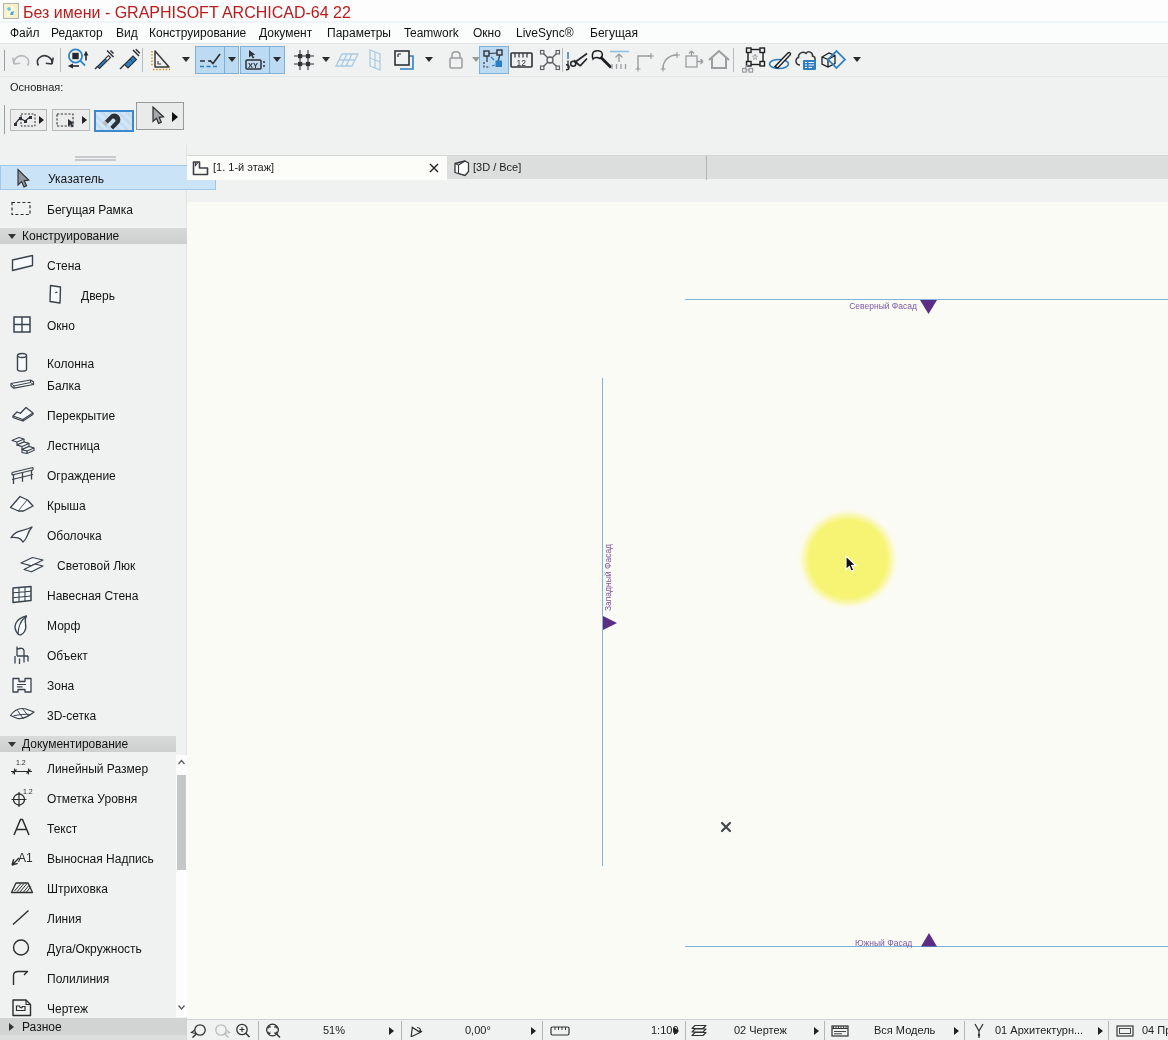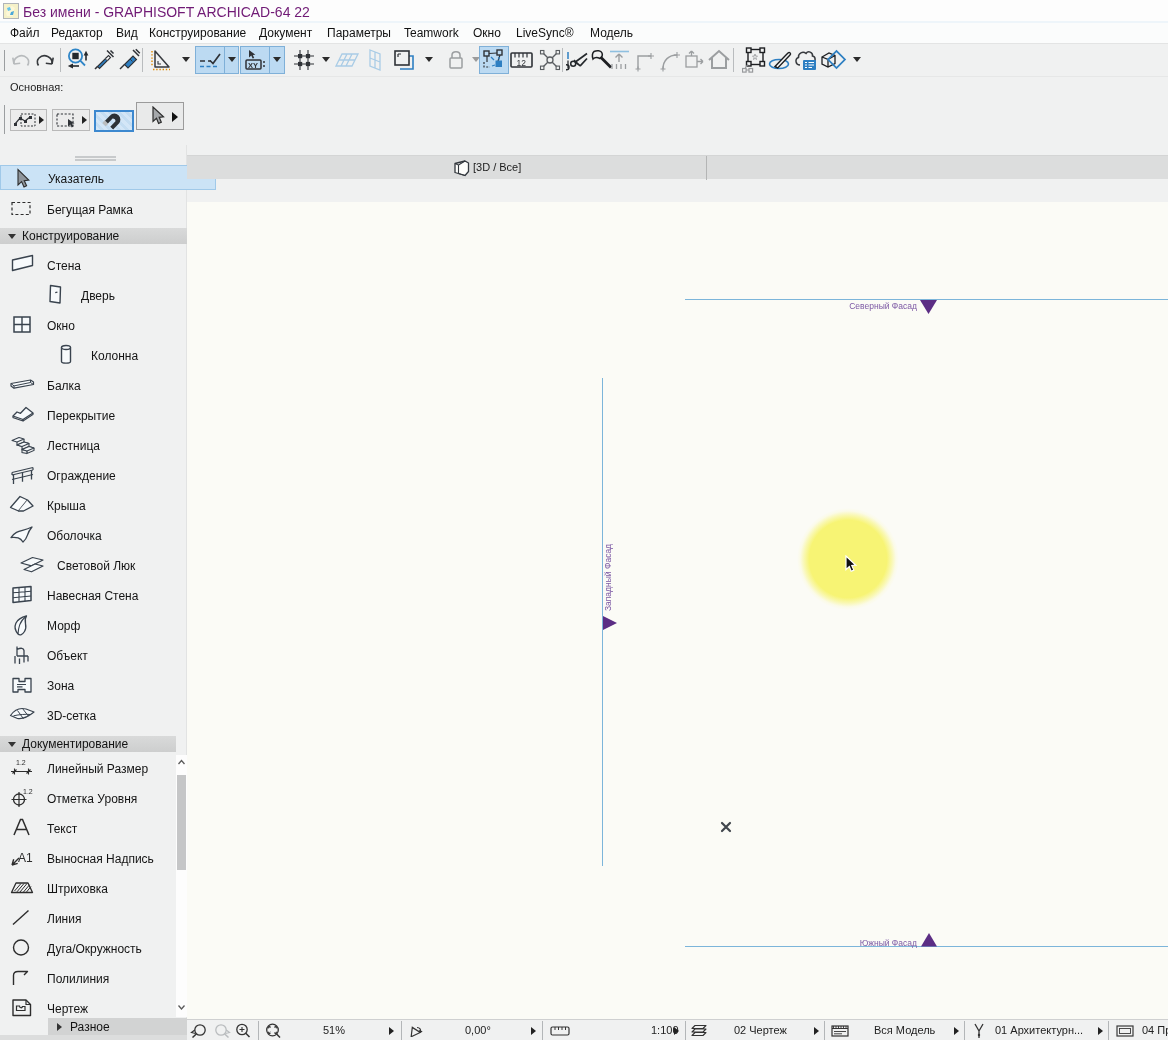--- a/index.html
+++ b/index.html
@@ -1,21 +1,21 @@
 <!DOCTYPE html>
 <html><head>
 <meta charset="utf-8">
 <style>
 * { margin:0; padding:0; box-sizing:border-box; }
 html,body { width:1168px; height:1040px; overflow:hidden; }
 body { position:relative; font-family:"Liberation Sans", sans-serif; background:#f0f1f1; color:#1a1a1a; }
 .abs { position:absolute; }
 
 #titlebar { left:0; top:0; width:1168px; height:21px; background:#fdfdfd; }
-#titlebar .t { position:absolute; left:23px; top:4px; font-size:14px; color:#701a75; }
+#titlebar .t { position:absolute; left:23px; top:4px; font-size:16px; color:#b91c1c; }
 #titleline { left:0; top:21px; width:1168px; height:2px; background:#eef5fa; }
 #menubar { left:0; top:23px; width:1168px; height:20px; background:#fbfcfc;text-align:center; }
 .mi { position:absolute; top:3px; font-size:12px; color:#111; }
 #menuline { left:0; top:43px; width:1168px; height:1px; background:#e3e4e4; }
 #toolbar1 { left:0; top:44px; width:1168px; height:32px; background:#f0f1f1; }
 #toolbar1line { left:0; top:76px; width:1168px; height:1px; background:#e6e7e7; }
 .sep1 { position:absolute; top:4px; width:1px; height:24px; background:#b9bcbe; }
 .tbtn-on { position:absolute; top:2px; height:28px; background:#bcdaf2; border:1px solid #7fb0d8; }
 .dd { position:absolute; width:0; height:0; border-left:4px solid transparent; border-right:4px solid transparent; border-top:5px solid #2b2b2b; top:13px; }
 .dd.gray { border-top-color:#9b9b9b; }
@@ -65,21 +65,21 @@
 <div class="abs" id="menubar">
   <span class="mi" style="left:10px">Файл</span>
   <span class="mi" style="left:51px">Редактор</span>
   <span class="mi" style="left:116px">Вид</span>
   <span class="mi" style="left:149px">Конструирование</span>
   <span class="mi" style="left:259px">Документ</span>
   <span class="mi" style="left:327px">Параметры</span>
   <span class="mi" style="left:404px">Teamwork</span>
   <span class="mi" style="left:473px">Окно</span>
   <span class="mi" style="left:516px">LiveSync®</span>
-  <span class="mi" style="left:590px">Модель</span>
+  <span class="mi" style="left:590px">Бегущая</span>
 </div>
 <div class="abs" id="menuline"></div>
 <div class="abs" id="toolbar1">
     <div class="abs" style="left:4px; top:6px; width:1px; height:21px; background:#9b9ea0;"></div>
 <svg class="abs" style="left:10px; top:5px;" width="22" height="22">
       <path d="M4,15 C3,8 12,4 17,9 C19,11 19,14 17.5,16.5" fill="none" stroke="#b7babc" stroke-width="1.6"></path>
       <path d="M4,15 L2.8,8.6 M4,15 L10.2,14.2" fill="none" stroke="#b7babc" stroke-width="1.6"></path>
     </svg>
 <svg class="abs" style="left:34px; top:5px;" width="22" height="22">
       <path d="M18,15 C19,8 10,4 5,9 C3,11 3,14 4.5,16.5" fill="none" stroke="#36393d" stroke-width="1.6"></path>
@@ -305,21 +305,21 @@
       </svg>
       <span class="lbl">Дверь</span>
     </div>
 <div class="trow" style="top:168px;">
       <svg class="ticon" style="top:0px;" width="26" height="24" viewBox="0 0 26 24">
         <rect x="5" y="4" width="16" height="15" fill="#f7fafc" stroke="#39434e" stroke-width="1.5"></rect>
         <path d="M13,4 L13,19 M5,11.5 L21,11.5" stroke="#39434e" stroke-width="1.4"></path>
       </svg>
       <span class="lbl">Окно</span>
     </div>
-<div class="trow" style="top:198px;margin-left:44px;">
+<div class="trow" style="top:206px;">
       <svg class="ticon" style="top:0px;" width="26" height="24" viewBox="0 0 26 24">
         <path d="M8.5,4.5 L8.5,18.5 C8.5,20.6 17.5,20.6 17.5,18.5 L17.5,4.5" fill="#f7fafc" stroke="#39434e" stroke-width="1.4"></path>
         <ellipse cx="13" cy="4.5" rx="4.5" ry="2" fill="#f7fafc" stroke="#39434e" stroke-width="1.4"></ellipse>
       </svg>
       <span class="lbl">Колонна</span>
     </div>
 <div class="trow" style="top:228px;">
       <svg class="ticon" style="top:0px;" width="26" height="24" viewBox="0 0 26 24">
         <path d="M2,9.5 L21.5,6 L24.5,8 L24.5,10.5 L5,14.2 L2,12 Z" fill="#f7fafc" stroke="#39434e" stroke-width="1.2" stroke-linejoin="round" transform="translate(0,1)"></path>
         <path d="M21.5,6 L21.5,8.5 L24.5,10.5 M21.5,8.5 L5,11.9 M2,9.5 L5,11.9 L5,14.2" fill="none" stroke="#39434e" stroke-width="1" transform="translate(0,1)"></path>
@@ -473,27 +473,37 @@
     </div>
 <div class="abs" style="left:176px; top:610px; width:11px; height:262px; background:#fdfdfd;">
 <svg class="abs" style="left:1px; top:3px;" width="9" height="9">
         <path d="M1.5,6 L4.5,2.5 L7.5,6" fill="none" stroke="#5a5a5a" stroke-width="1.3"></path>
       </svg>
 <div class="abs" style="left:1px; top:20px; width:9px; height:95px; background:#c5c6c7;"></div>
 <svg class="abs" style="left:1px; top:248px;" width="9" height="9">
         <path d="M1.5,2.5 L4.5,6 L7.5,2.5" fill="none" stroke="#5a5a5a" stroke-width="1.3"></path>
       </svg>
 </div>
-<div class="thead" style="top:873px; height:17px; background:#d2d3d3;margin-left:48px;">
+<div class="thead" style="top:873px; height:17px; background:#d2d3d3;">
       <span class="tri-r" style="left:9px; top:5px;"></span>
       <span class="lbl" style="left:22px; top:2px;">Разное</span>
     </div>
 <div class="abs" style="left:0; top:890px; width:187px; height:5px; background:#dcdddd;"></div>
   </div>
 <div class="abs" id="tabbar">
+  <div id="tab1">
+      <svg class="abs" style="left:5px; top:4px;" width="19" height="16">
+        <path d="M1.5,2 L7.5,2 L7.5,8 L15.5,8 L15.5,14.5 L1.5,14.5 Z" fill="none" stroke="#3a3f45" stroke-width="1.6" stroke-linejoin="round"></path>
+        <path d="M3.5,2 L3.5,5.5 L6,2.5" fill="none" stroke="#3a3f45" stroke-width="1.1"></path>
+      </svg>
+      <span class="lbl">[1. 1-й этаж]</span>
+      <svg class="abs" style="left:241px; top:6px;" width="12" height="12">
+        <path d="M2,2 L10,10 M10,2 L2,10" stroke="#222" stroke-width="1.4"></path>
+      </svg>
+    </div>
   <div id="tab2">
       <svg class="abs" style="left:5px; top:3px;" width="20" height="18">
         <path d="M3,4.5 L13,2 L16.5,4 L16.5,12.5 L13,16.5 L3,13.5 Z" fill="#fdfdfb" stroke="#33383e" stroke-width="1.3" stroke-linejoin="round"></path>
         <path d="M3,4.5 L6.5,6 L6.5,14.5 M6.5,6 L13,2 M6.5,14.5 L13,16.5" fill="none" stroke="#33383e" stroke-width="1.1"></path>
       </svg>
       <span class="lbl">[3D / Все]</span>
     </div>
 </div>
 <div class="abs" id="canvas">
 
@@ -501,21 +511,21 @@
   <span class="elabel" style="left:660px; top:99px; width:70px; text-align:right;">Северный Фасад</span>
   <svg class="abs" style="left:733px; top:98px;" width="18" height="15">
       <polygon points="0,0 17,0 8.5,14" fill="#5b2d84"></polygon>
     </svg>
   <div class="eline" style="left:415px; top:176px; width:1px; height:488px;"></div>
   <span class="elabel" style="left:385px; top:370px; width:72px; height:11px; line-height:11px; text-align:center; transform:rotate(-90deg); transform-origin:center;">Западный Фасад</span>
   <svg class="abs" style="left:416px; top:413px;" width="16" height="16">
       <polygon points="0,1 0,15 14,8" fill="#5b2d84"></polygon>
     </svg>
   <div class="eline" style="left:498px; top:744px; width:483px; height:1px;"></div>
-  <span class="elabel" style="left:668px; top:736px; width:62px; text-align:right;">Южный Фасад</span>
+  <span class="elabel" style="left:668px; top:736px; width:62px; text-align:left;">Южный Фасад</span>
   <svg class="abs" style="left:734px; top:731px;" width="17" height="14">
       <polygon points="0,13.5 16,13.5 8,0" fill="#5b2d84"></polygon>
     </svg>
   <div id="glow"></div>
   <svg class="abs" style="left:533px; top:619px;" width="12" height="12">
       <path d="M2,2 L10,10 M10,2 L2,10" stroke="#41464d" stroke-width="2.2" stroke-linecap="round"></path>
     </svg>
   <svg class="abs" style="left:658px; top:353px;" width="14" height="19">
       <path d="M1,1 L1,14.6 L4.3,11.5 L6.2,16.2 L8.8,15.1 L6.8,10.5 L10.8,10.2 Z" fill="#111" stroke="#fff" stroke-width="1.2"></path>
     </svg>

